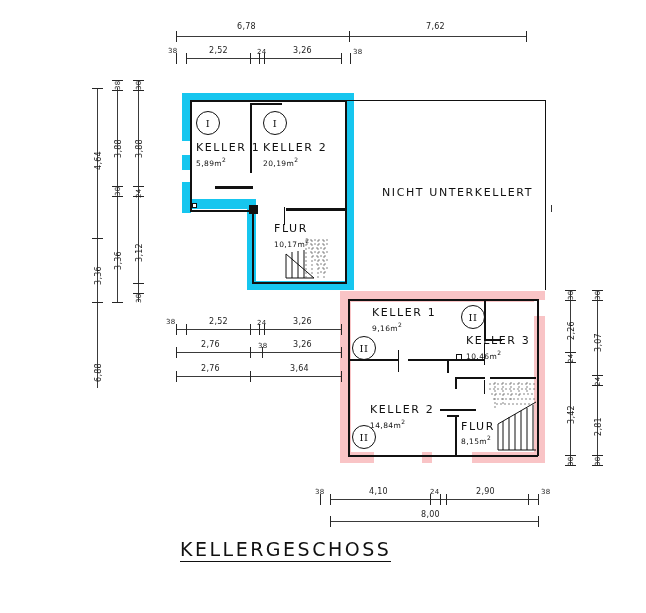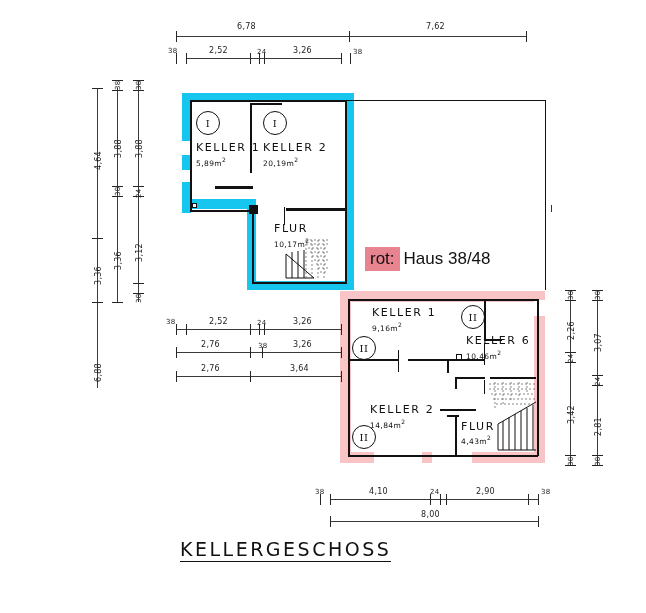--- a/index.html
+++ b/index.html
@@ -179,28 +179,26 @@
         <path d="M2 40 L30 40"></path>
         <path d="M2 16 L30 40"></path>
       </g>
       <g stroke="#555" stroke-width="0.7" stroke-dasharray="2 2" fill="none">
         <path d="M22 2 L44 2 M22 6 L44 6 M24 10 L44 10 M26 14 L44 14 M28 18 L44 18 M30 22 L44 22 M32 26 L44 26 M34 30 L44 30 M36 34 L44 34"></path>
         <path d="M22 2 L22 40 M28 2 L28 40 M34 2 L34 40 M40 2 L40 40"></path>
       </g>
     </svg>
   </div>
 
+  <div class="nk" style="left:382px;top:186px;">NICHT UNTERKELLERT</div>
 
   <div class="wall" style="left:545px;top:100px;width:1.2px;height:190px;"></div>
   <div class="wall" style="left:346px;top:100px;width:200px;height:1.2px;"></div>
   <div class="abs" style="left:551px;top:205px;width:1px;height:7px;background:#333;"></div>
 
-  <div class="legend" style="left:365px;top:249px;">
-    <span class="sw sw-red">rot:</span><span style="padding-left:4px;">Haus 38/48</span>
-  </div>
 
   <div class="hl-pink" style="left:340px;top:291px;width:205px;height:11px;"></div>
   <div class="hl-pink" style="left:340px;top:291px;width:11px;height:172px;"></div>
   <div class="hl-pink" style="left:340px;top:452px;width:205px;height:11px;"></div>
   <div class="hl-pink" style="left:534px;top:291px;width:11px;height:172px;"></div>
 
   <div class="abs" style="left:534px;top:300px;width:11px;height:16px;background:#ffffff;"></div>
   <div class="abs" style="left:374px;top:452px;width:48px;height:11px;background:#ffffff;"></div>
   <div class="abs" style="left:432px;top:452px;width:40px;height:11px;background:#ffffff;"></div>
 
@@ -224,29 +222,29 @@
   <div class="wall" style="left:455px;top:415px;width:1.8px;height:41px;"></div>
   <div class="wall" style="left:447px;top:415px;width:12px;height:1.8px;"></div>
   <div class="wall" style="left:440px;top:409px;width:36px;height:1.8px;"></div>
   <div class="wall" style="left:484px;top:380px;width:1.2px;height:14px;"></div>
 
   <div class="rlabel" style="left:372px;top:306px;">KELLER 1</div>
   <div class="rarea" style="left:372px;top:321px;"><span>9,16m</span><sup>2</sup></div>
   <div class="circ" style="left:352px;top:336px;">II</div>
 
   <div class="circ" style="left:461px;top:305px;">II</div>
-  <div class="rlabel" style="left:466px;top:334px;">KELLER 6</div>
+  <div class="rlabel" style="left:466px;top:334px;">KELLER 3</div>
   <div class="rarea" style="left:466px;top:349px;"><span>10,46m</span><sup>2</sup></div>
 
   <div class="rlabel" style="left:370px;top:403px;">KELLER 2</div>
   <div class="rarea" style="left:370px;top:418px;"><span>14,84m</span><sup>2</sup></div>
   <div class="circ" style="left:352px;top:425px;">II</div>
 
   <div class="rlabel" style="left:461px;top:420px;">FLUR</div>
-  <div class="rarea" style="left:461px;top:434px;"><span>4,43m</span><sup>2</sup></div>
+  <div class="rarea" style="left:461px;top:434px;"><span>8,15m</span><sup>2</sup></div>
 
   <div class="abs" style="left:487px;top:380px;width:50px;height:72px;">
     <svg width="50" height="72" viewBox="0 0 50 72">
       <g stroke="#111" stroke-width="1" fill="none">
         <path d="M11 70 L49 70 M11 70 L11 44 M11 44 L49 22"></path>
         <path d="M16 70 L16 41 M22 70 L22 37 M28 70 L28 34 M34 70 L34 31 M40 70 L40 28 M46 70 L46 25"></path>
       </g>
       <g stroke="#555" stroke-width="0.7" stroke-dasharray="2 2" fill="none">
         <path d="M2 4 L48 4 M2 9 L48 9 M4 14 L48 14 M6 19 L48 19 M9 24 L48 24"></path>
         <path d="M8 2 L8 28 M16 2 L16 24 M24 2 L24 21 M32 2 L32 18 M40 2 L40 14"></path>

